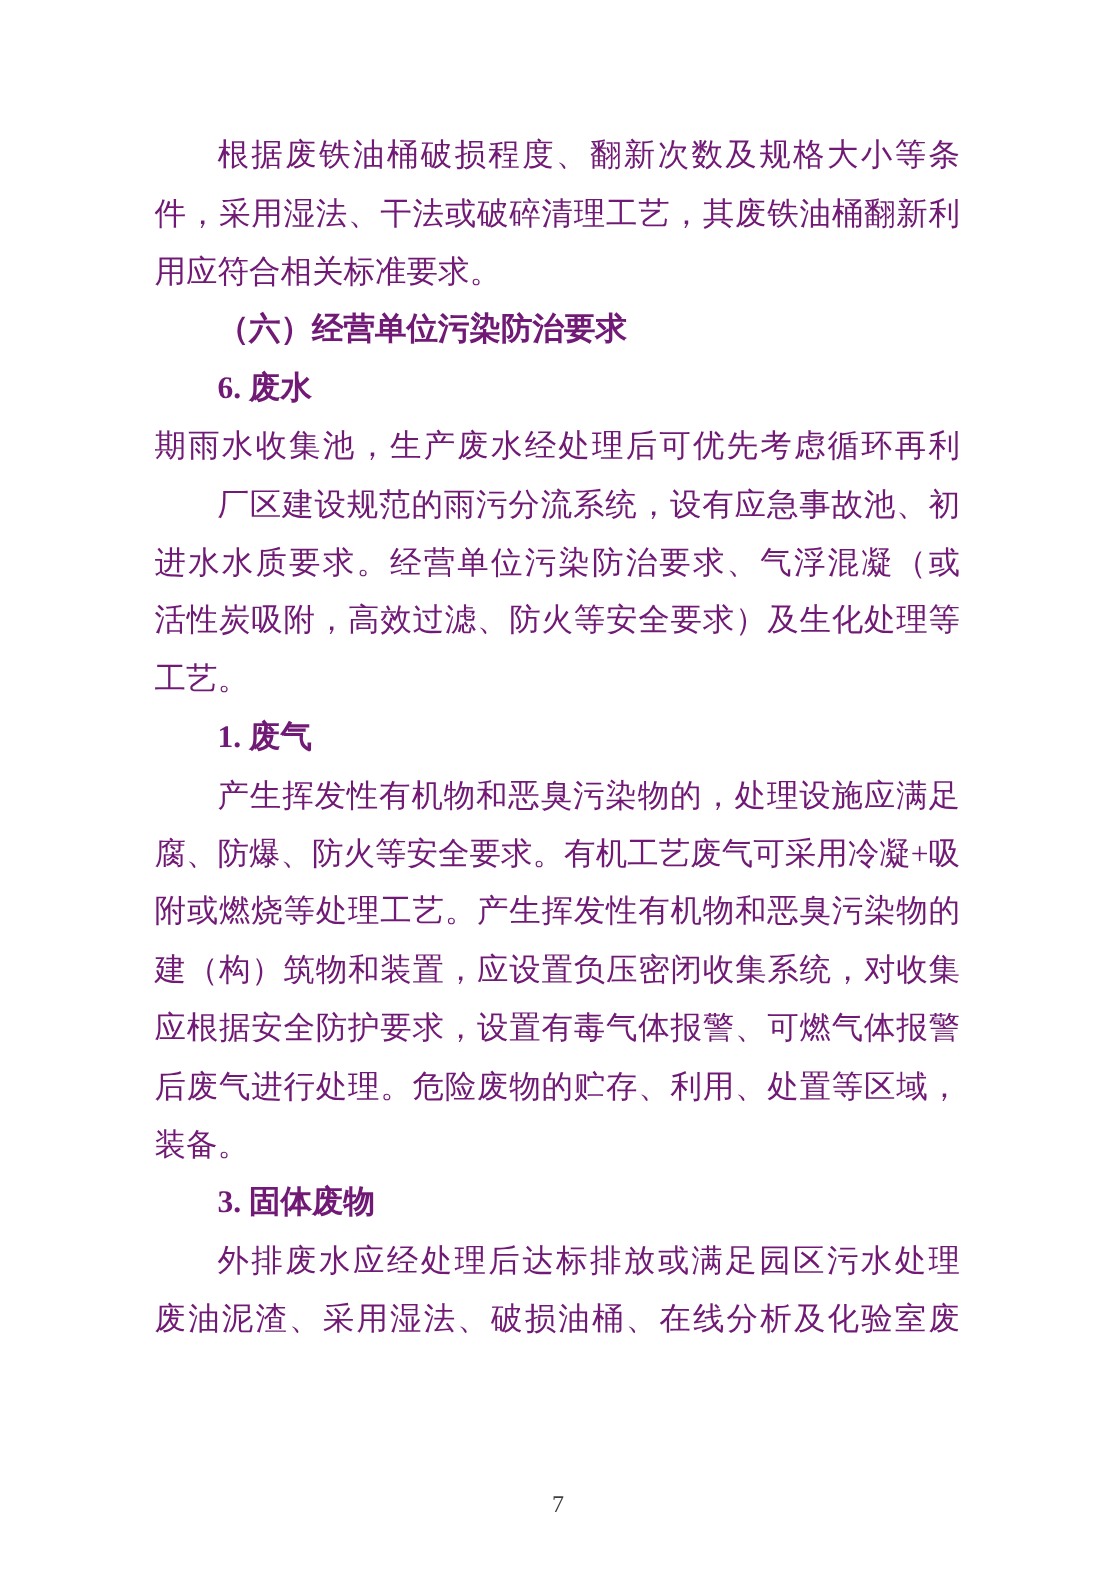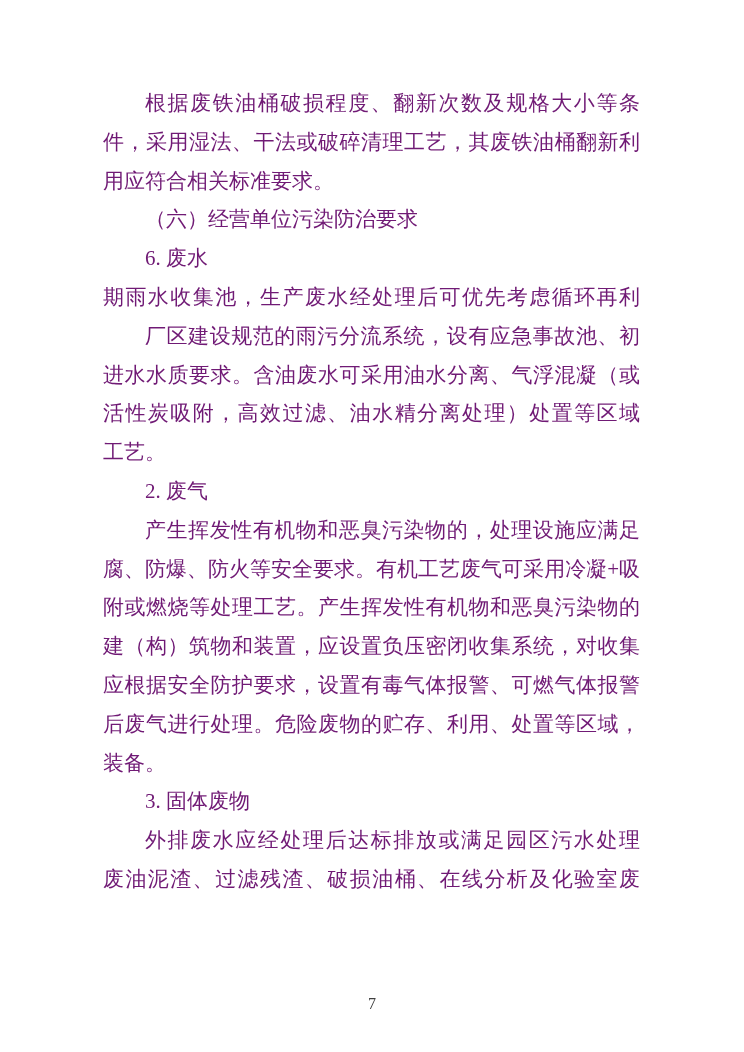--- a/index.html
+++ b/index.html
@@ -32,21 +32,21 @@
   }
   
   .j {
     text-align: justify;
     text-align-last: justify;
     text-justify: inter-ideograph;
   }
   
   .i { text-indent: 2em; }
   
-  .h { font-weight: normal; }
+  .h { font-weight: bold; }
   .footer {
     position: absolute;
     left: 0;
     top: 994px;
     width: 744px;
     text-align: center;
   }
   .pagenum {
     font-size: 16px;
     line-height: 20px;
@@ -62,37 +62,37 @@
     <div class="line i j">根据废铁油桶破损程度、翻新次数及规格大小等条</div>
     <div class="line j">件，采用湿法、干法或破碎清理工艺，其废铁油桶翻新利</div>
     <div class="line">用应符合相关标准要求。</div>
 
     <div class="line h i">（六）经营单位污染防治要求</div>
 
     <div class="line h i">6. 废水</div>
 
     <div class="line j">期雨水收集池，生产废水经处理后可优先考虑循环再利</div>
     <div class="line i j">厂区建设规范的雨污分流系统，设有应急事故池、初</div>
-    <div class="line j">进水水质要求。含油废水可采用油水分离、气浮混凝（或</div>
-    <div class="line j">活性炭吸附，高效过滤、油水精分离处理）处置等区域</div>
+    <div class="line j">进水水质要求。经营单位污染防治要求、气浮混凝（或</div>
+    <div class="line j">活性炭吸附，高效过滤、防火等安全要求）及生化处理等</div>
     <div class="line">工艺。</div>
 
-    <div class="line h i">2. 废气</div>
+    <div class="line h i">1. 废气</div>
 
     <div class="line i j">产生挥发性有机物和恶臭污染物的，处理设施应满足防</div>
     <div class="line j">腐、防爆、防火等安全要求。有机工艺废气可采用冷凝+吸</div>
     <div class="line j">附或燃烧等处理工艺。产生挥发性有机物和恶臭污染物的</div>
     <div class="line j">建（构）筑物和装置，应设置负压密闭收集系统，对收集</div>
     <div class="line j">应根据安全防护要求，设置有毒气体报警、可燃气体报警</div>
     <div class="line j">后废气进行处理。危险废物的贮存、利用、处置等区域，</div>
     <div class="line">装备。</div>
 
     <div class="line h i">3. 固体废物</div>
 
     <div class="line i j">外排废水应经处理后达标排放或满足园区污水处理厂、</div>
-    <div class="line j">废油泥渣、过滤残渣、破损油桶、在线分析及化验室废</div>
+    <div class="line j">废油泥渣、采用湿法、破损油桶、在线分析及化验室废</div>
 
   </div>
 
   <div class="footer">
     <span class="pagenum">7</span>
   </div>
 </div>
 
 </body></html>

